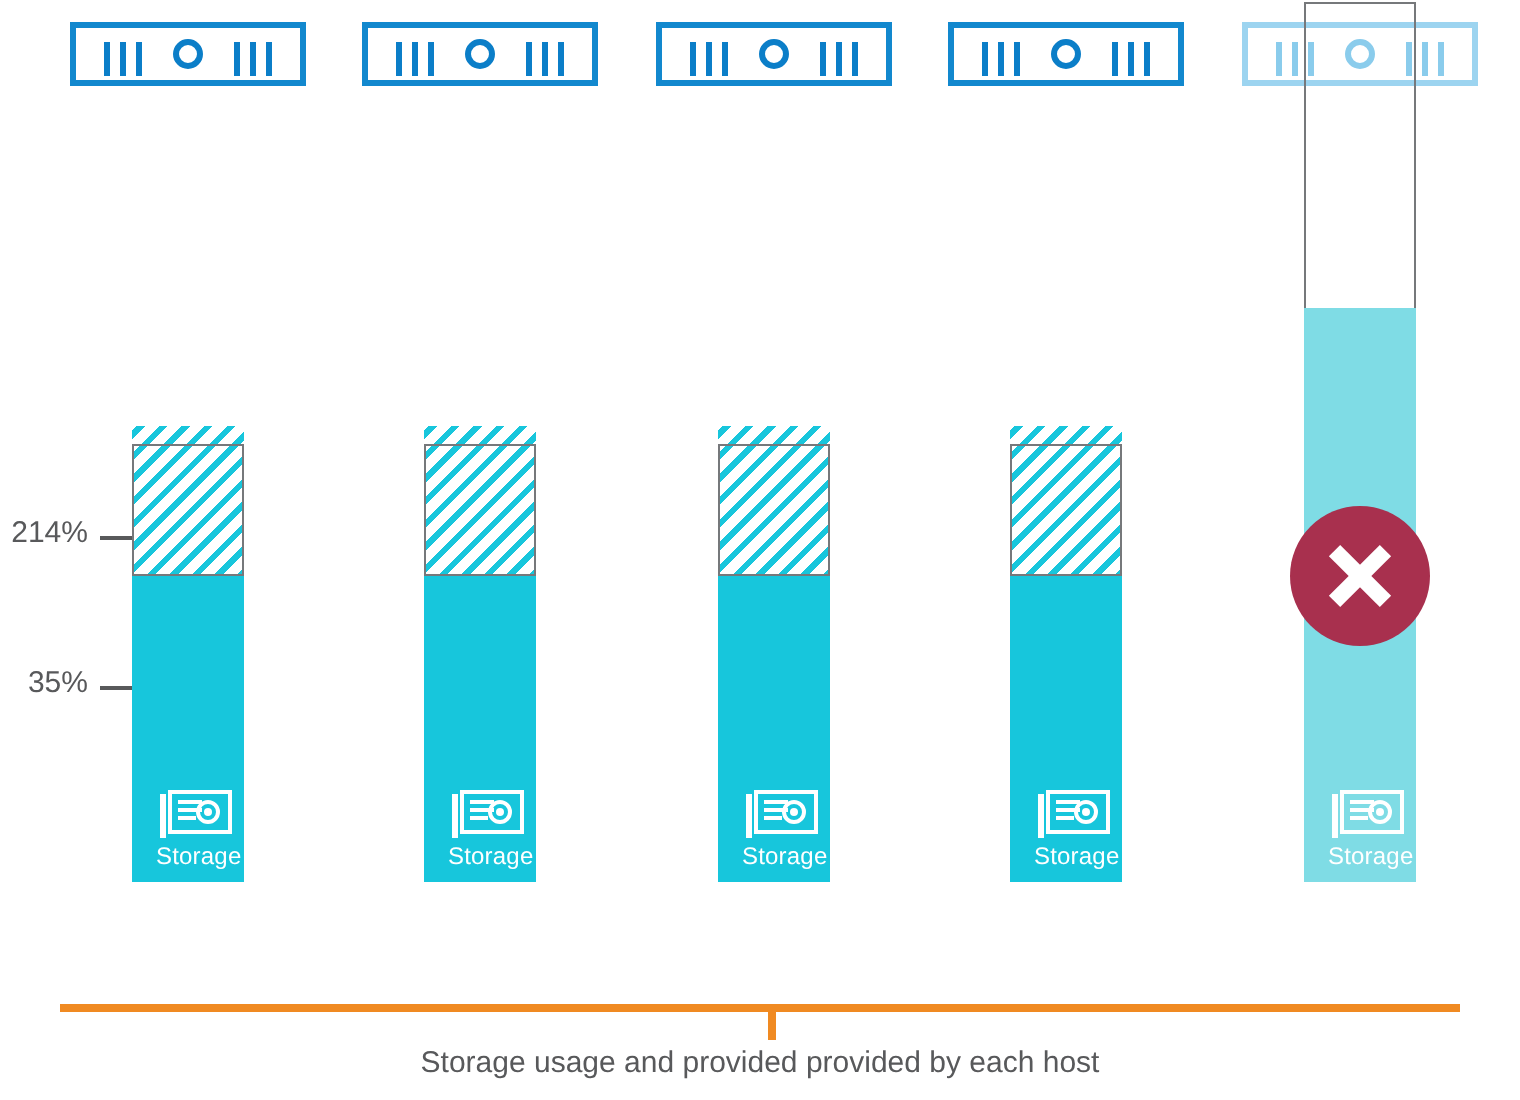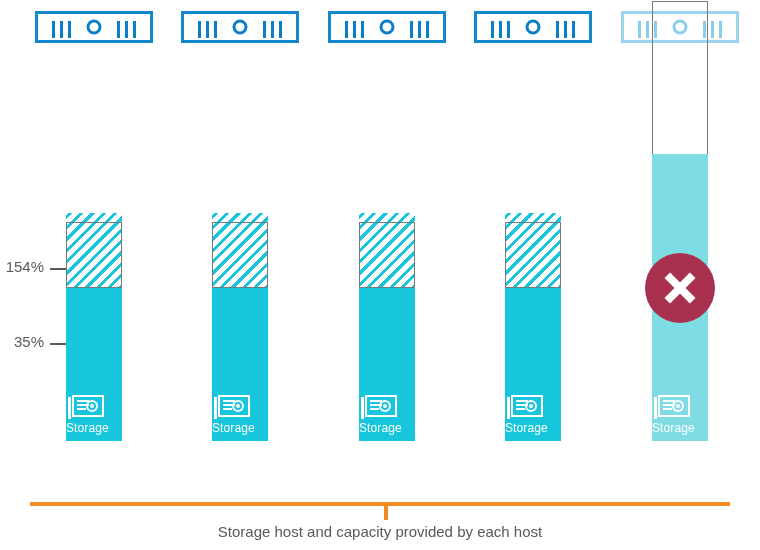--- a/index.html
+++ b/index.html
@@ -108,21 +108,21 @@
     left: 0;
     width: 56px;
     border: 1px solid #76787B;
     box-sizing: border-box;
     pointer-events: none;
   }
 
   
   .storage-badge {
     position: absolute;
-    left: 0;
+    left: 12px;
     bottom: 6px;
     width: 40px;
     text-align: center;
   }
   .storage-glyph {
     position: relative;
     width: 36px;
     height: 24px;
     margin: 0 auto 2px auto;
   }
@@ -336,21 +336,21 @@
         <i></i>
         <i></i>
       </div>
   </div>
 
 </div>
 
 <div id="plot">
 
   <div class="tick" style="bottom:228px;">
-    <span class="tick-label">154%</span>
+    <span class="tick-label">214%</span>
     <span class="tick-dash"></span>
   </div>
   <div class="tick" style="bottom:153px;">
     <span class="tick-label">35%</span>
     <span class="tick-dash"></span>
   </div>
 
   <div class="bar-col" style="left:66px;">
     <div class="bar-hatch" style="bottom:153px; height:75px;"></div>
     <div class="bar-capacity" style="bottom:153px; height:66px;"></div>
@@ -446,13 +446,13 @@
         <span class="ring"></span>
       </div>
       <div class="storage-label">Storage</div>
     </div>
   </div>
 
 </div>
 
 <div id="baseline"></div>
 <div id="baseline-tick"></div>
-<div id="caption">Storage host and capacity provided by each host</div>
+<div id="caption">Storage usage and provided provided by each host</div>
 
 </body></html>

